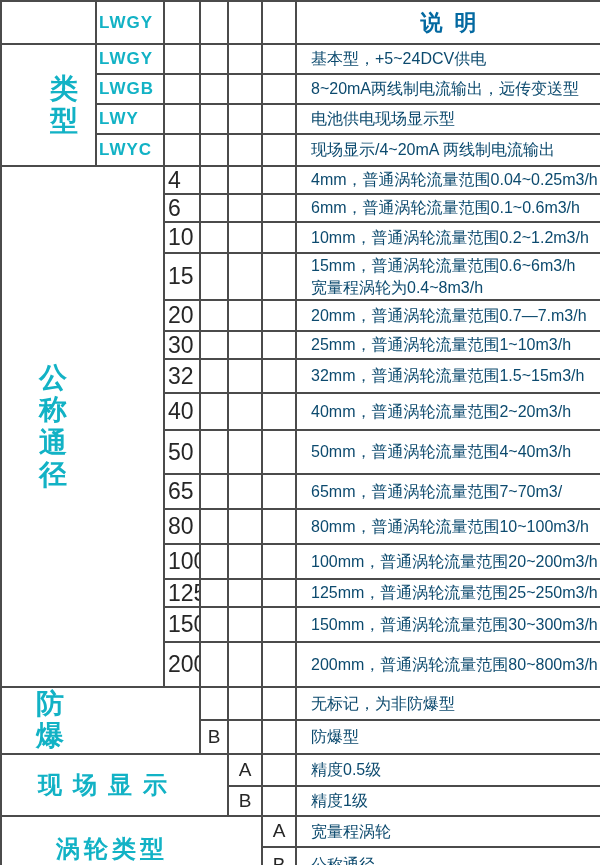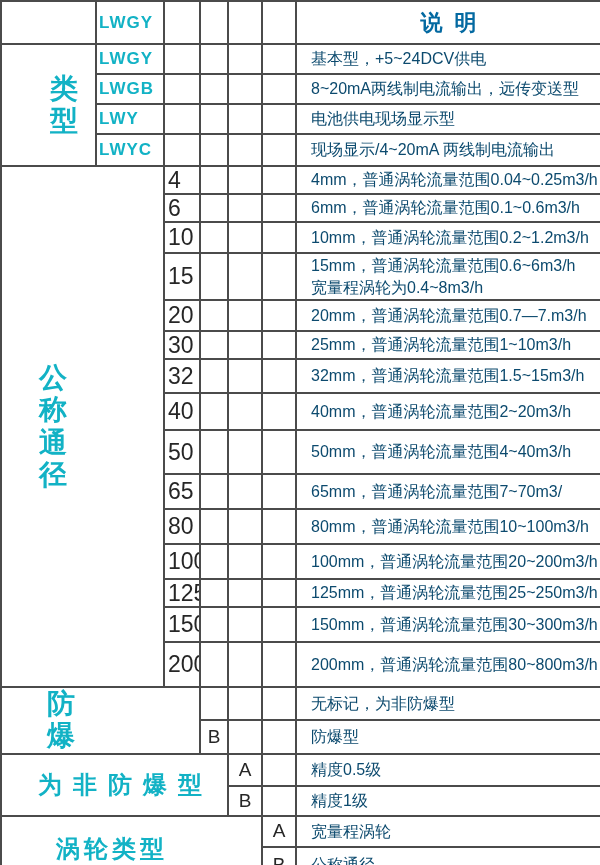--- a/index.html
+++ b/index.html
@@ -23,21 +23,21 @@
     width: 28px;
     font-size: 28px;
     font-weight: bold;
     color: #12b2c5;
     line-height: 1.16;
     word-break: break-all;
     text-align: center;
   }
   .ml-type { margin-left: 48px; }
   .ml-dia  { margin-left: 37px; }
-  .ml-exp  { margin-left: 45px; }
+  .ml-exp  { margin-left: 34px; }
 
   
   .hlabel {
     font-size: 24px;
     font-weight: bold;
     color: #12b2c5;
     white-space: nowrap;
   }
   .hl-acc { padding-left: 36px; letter-spacing: 11px; }
   .hl-tur { padding-left: 54px; letter-spacing: 4px; }
@@ -268,21 +268,21 @@
   </tr>
   <tr style="height:32px">
     <td class="ab">B</td>
     <td></td>
         <td></td>
     <td class="desc">防爆型</td>
   </tr>
 
   <tr style="height:32px">
     <td rowspan="2" colspan="4">
-      <div class="hlabel hl-acc">为非防爆型</div>
+      <div class="hlabel hl-acc">现场显示</div>
     </td>
     <td class="ab">A</td>
     <td></td>
     <td class="desc">精度0.5级</td>
   </tr>
   <tr style="height:30px">
     <td class="ab">B</td>
     <td></td>
     <td class="desc">精度1级</td>
   </tr>

